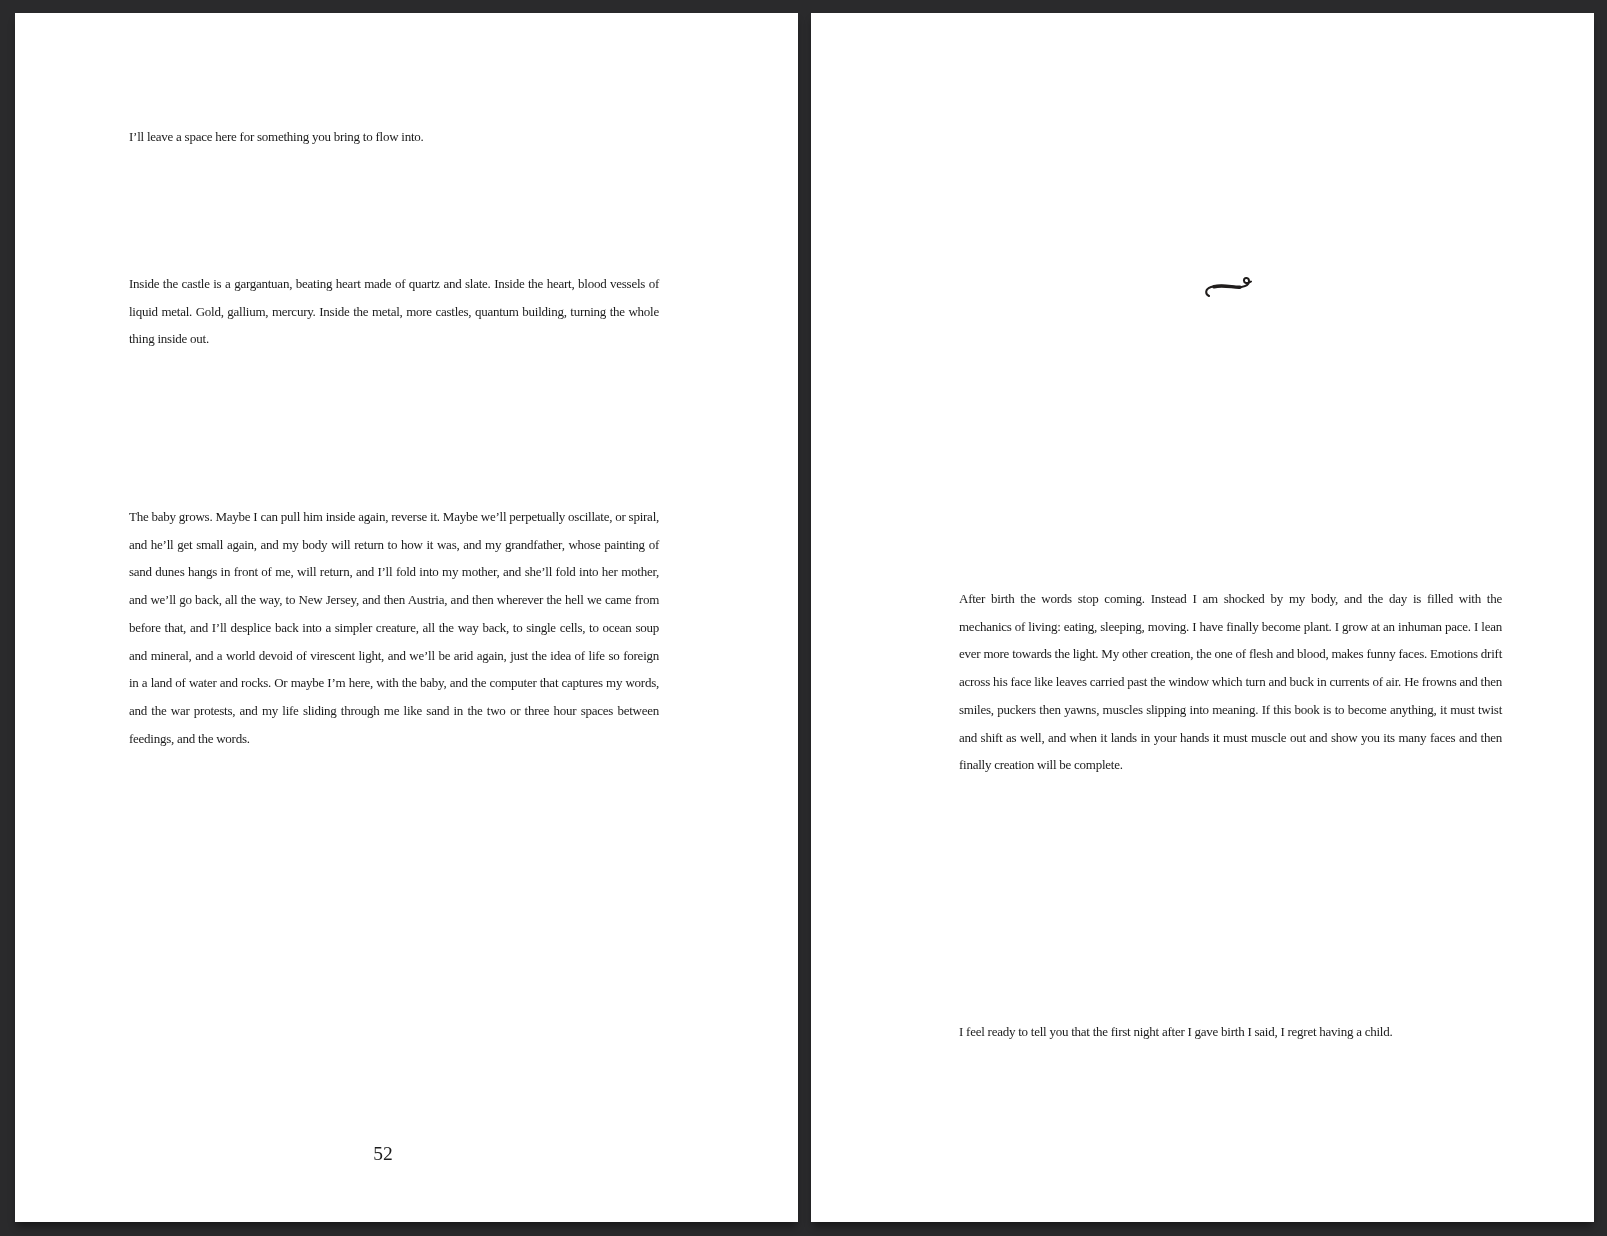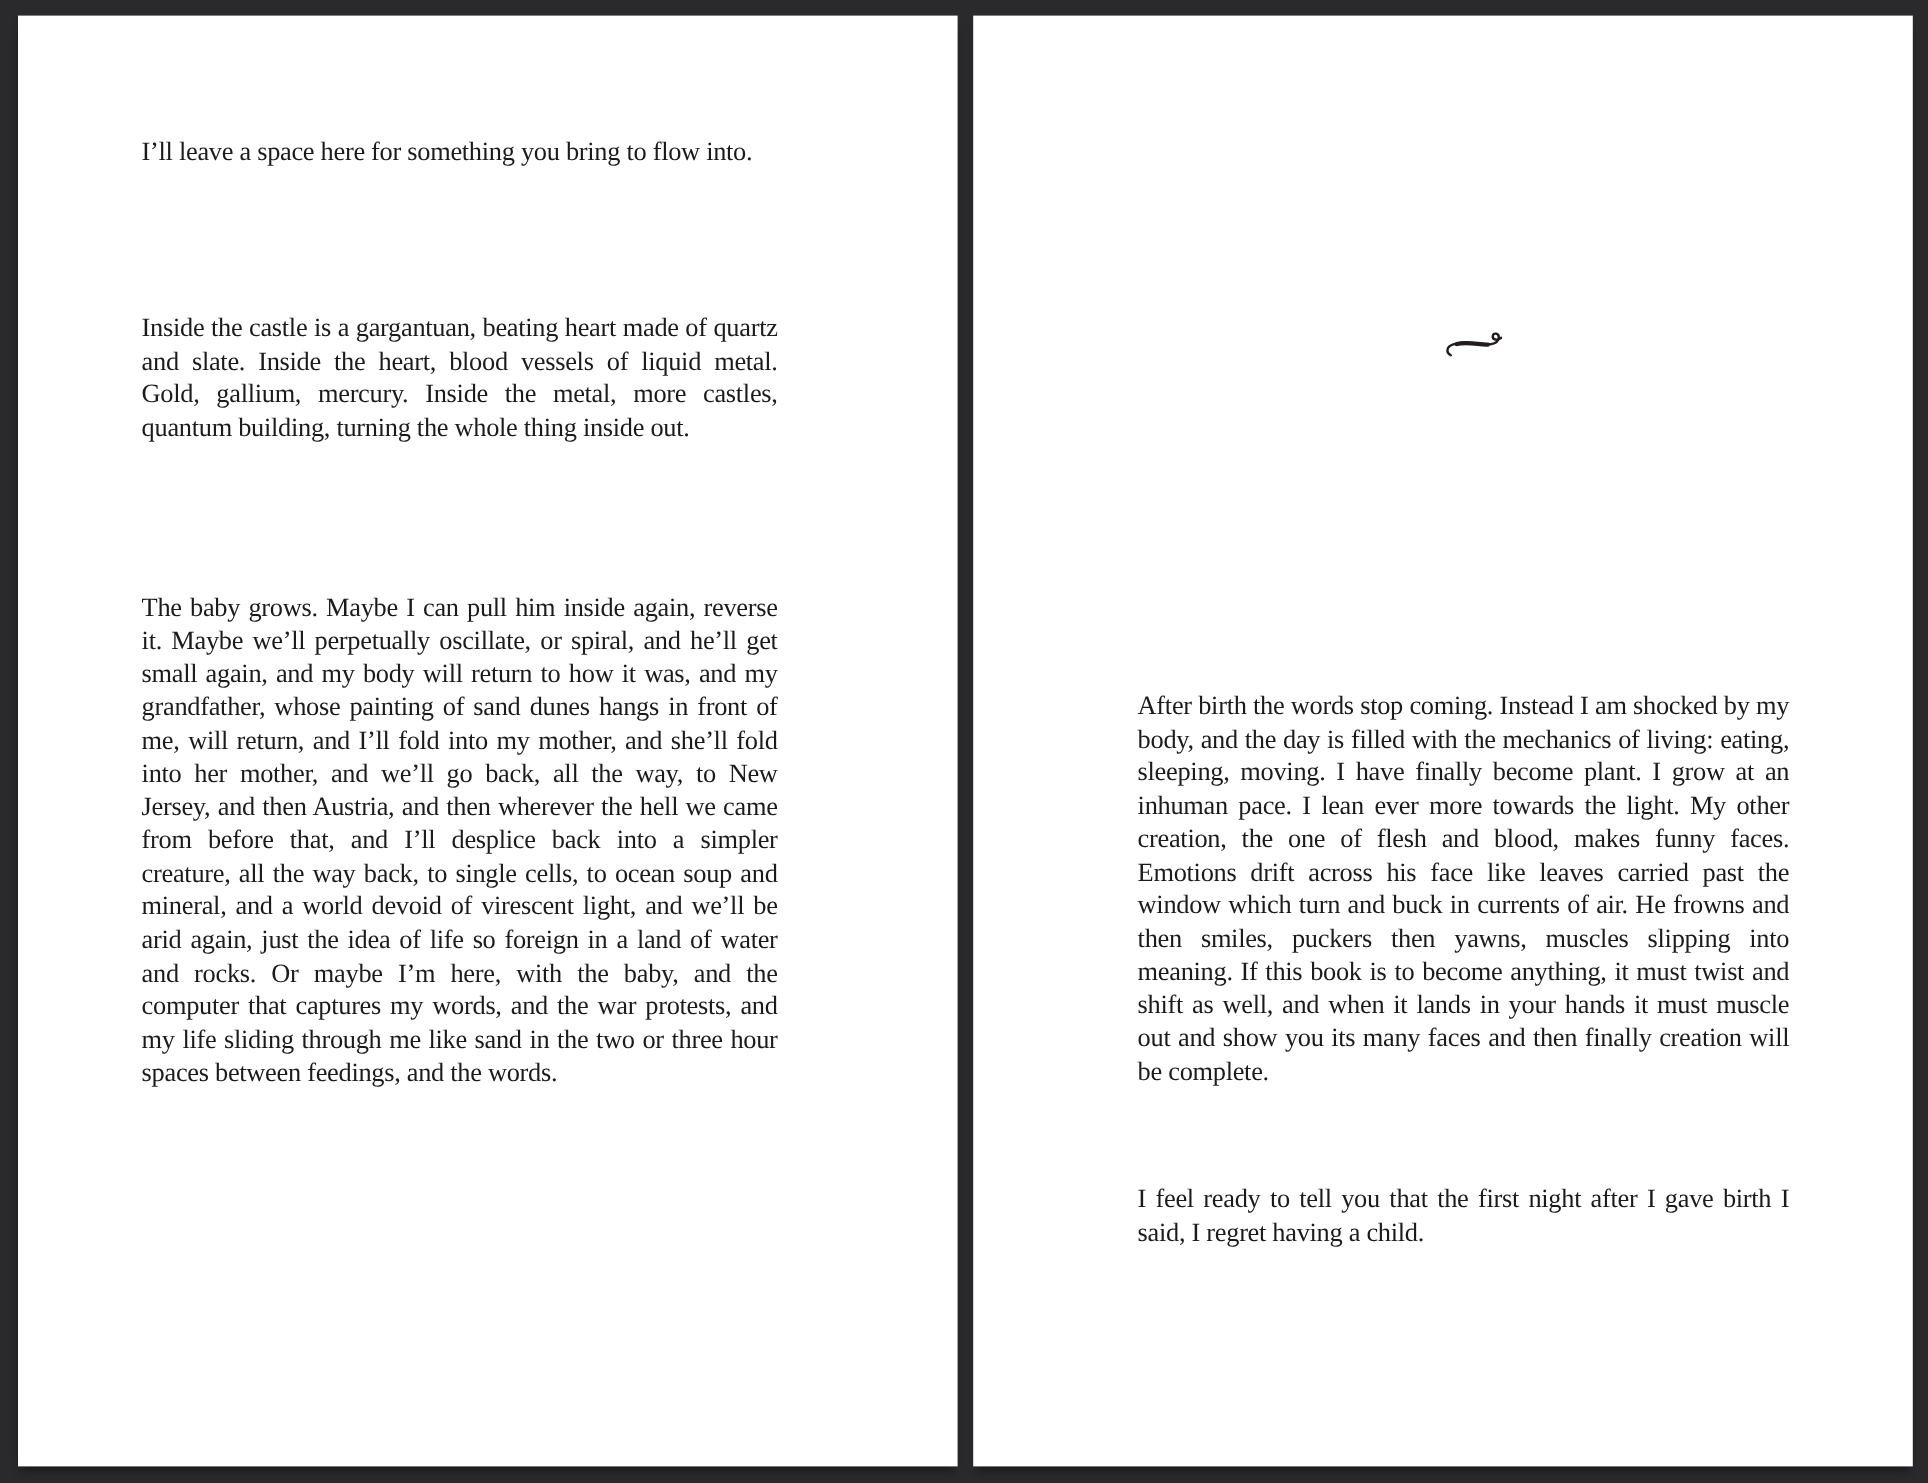--- a/index.html
+++ b/index.html
@@ -22,22 +22,22 @@
     width:1607px;height:1236px;
   }
   .page{
     position:relative;
     flex:1 1 0;
     background:var(--page);
     box-shadow:0 6px 8px -2px rgba(0,0,0,0.45);
   }
   .para{
     position:absolute;
-    margin:0;
-    font-size:22px;
+    margin:11px;
+    font-size:13px;
     line-height:27.7px;
     letter-spacing:-0.25px;
     color:var(--text);
     text-align:justify;
   }
   .page-left .para,
   .page-left .pagenum{left:103px;width:530px;}
   .page-right .para,
   .page-right .pagenum,
   .page-right .ornament{left:137px;width:543px;}
@@ -63,28 +63,29 @@
 </style>
 </head>
 <body>
 
 <div class="spread">
 
   <div class="page page-left">
     <p class="para" style="top:99px">I’ll leave a space here for something you bring to flow into.</p>
     <p class="para" style="top:246px">Inside the castle is a gargantuan, beating heart made of quartz and slate. Inside the heart, blood vessels of liquid metal. Gold, gallium, mercury. Inside the metal, more castles, quantum building, turning the whole thing inside out.</p>
     <p class="para" style="top:479px">The baby grows. Maybe I can pull him inside again, reverse it. Maybe we’ll perpetually oscillate, or spiral, and he’ll get small again, and my body will return to how it was, and my grandfather, whose painting of sand dunes hangs in front of me, will return, and I’ll fold into my mother, and she’ll fold into her mother, and we’ll go back, all the way, to New Jersey, and then Austria, and then wherever the hell we came from before that, and I’ll desplice back into a simpler creature, all the way back, to single cells, to ocean soup and mineral, and a world devoid of virescent light, and we’ll be arid again, just the idea of life so foreign in a land of water and rocks. Or maybe I’m here, with the baby, and the computer that captures my words, and the war protests, and my life sliding through me like sand in the two or three hour spaces between feedings, and the words.</p>
+    <p class="pagenum">52</p>
   </div>
 
   <div class="page page-right">
     <div class="ornament">
       <svg width="56" height="24" viewBox="0 0 112 48" aria-hidden="true">
         <g fill="none" stroke="#201d1c" stroke-linecap="round">
           <path stroke-width="4" d="M 26 44 C 18 40, 18 30, 30 26 C 52 18.5, 78 28, 91 26 C 101 24.5, 106 20, 106 14 C 106 7, 97 6, 96 12 C 95 18, 103 20.5, 110 15"></path>
           <path stroke-width="7" d="M 36 25.5 C 54 20.5, 76 27.5, 88 26.3"></path>
         </g>
       </svg>
     </div>
     <p class="para" style="top:561px">After birth the words stop coming. Instead I am shocked by my body, and the day is filled with the mechanics of living: eating, sleeping, moving. I have finally become plant. I grow at an inhuman pace. I lean ever more towards the light. My other creation, the one of flesh and blood, makes funny faces. Emotions drift across his face like leaves carried past the window which turn and buck in currents of air. He frowns and then smiles, puckers then yawns, muscles slipping into meaning. If this book is to become anything, it must twist and shift as well, and when it lands in your hands it must muscle out and show you its many faces and then finally creation will be complete.</p>
-    <p class="para" style="top:972px">I feel ready to tell you that the first night after I gave birth I said, I regret having a child.</p>
+    <p class="para" style="top:994px">I feel ready to tell you that the first night after I gave birth I said, I regret having a child.</p>
   </div>
 
 </div>
 
 </body></html>

